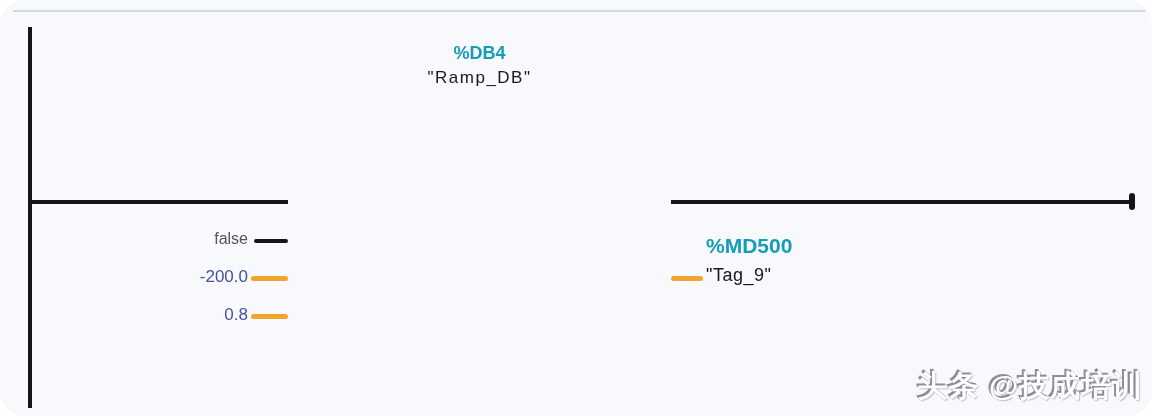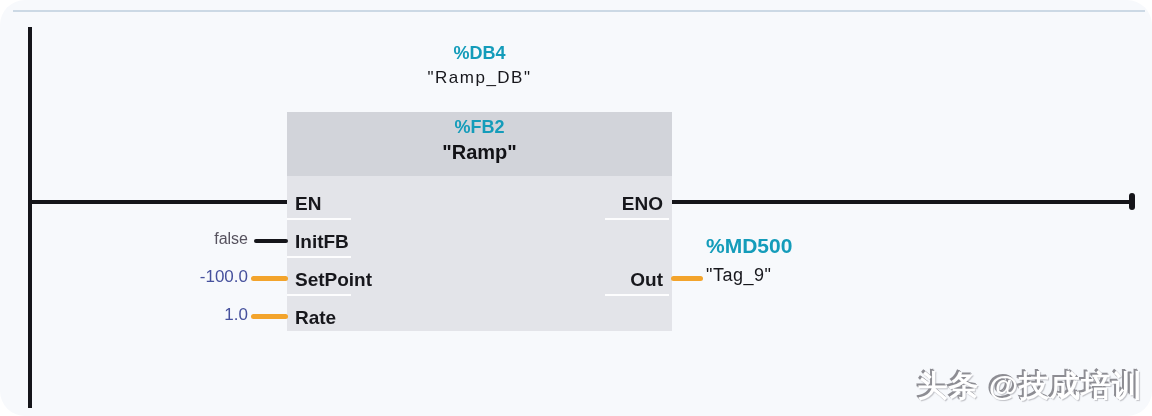--- a/index.html
+++ b/index.html
@@ -68,44 +68,24 @@
   <div class="abs power-rail"></div>
   <div class="abs rung rung-left"></div>
   <div class="abs rung rung-right"></div>
   <div class="abs end-tick"></div>
 
   <div class="abs db-label">
     <div class="db-address">%DB4</div>
     <div class="db-name">"Ramp_DB"</div>
   </div>
 
-  <div class="abs fb-block">
-    <div class="fb-header">
-      <div class="fb-address">%FB2</div>
-      <div class="fb-name">"Ramp"</div>
-    </div>
-    <div class="fb-body">
-      <div class="pin pin-left" style="top:18px;">EN</div>
-      <div class="pin pin-right" style="top:18px;">ENO</div>
-      <div class="pin pin-left" style="top:56px;">InitFB</div>
-      <div class="pin pin-left" style="top:94px;">SetPoint</div>
-      <div class="pin pin-right" style="top:94px;">Out</div>
-      <div class="pin pin-left" style="top:132px;">Rate</div>
-
-      <div class="pin-underline" style="left:0;top:42px;width:64px;"></div>
-      <div class="pin-underline" style="right:3px;top:42px;width:64px;"></div>
-      <div class="pin-underline" style="left:0;top:80px;width:64px;"></div>
-      <div class="pin-underline" style="left:0;top:118px;width:64px;"></div>
-      <div class="pin-underline" style="right:3px;top:118px;width:64px;"></div>
-    </div>
-  </div>
 
   <div class="abs in-value val-bool" style="top:231px;">false</div>
-  <div class="abs in-value val-num" style="top:268px;">-100.0</div>
-  <div class="abs in-value val-num" style="top:306px;">1.0</div>
+  <div class="abs in-value val-num" style="top:268px;">-200.0</div>
+  <div class="abs in-value val-num" style="top:306px;">0.8</div>
 
   <div class="abs dash dash-black" style="left:254px;top:239px;width:34px;height:4px;"></div>
   <div class="abs dash dash-orange" style="left:251px;top:276px;width:37px;height:5px;"></div>
   <div class="abs dash dash-orange" style="left:251px;top:314px;width:37px;height:5px;"></div>
   <div class="abs dash dash-orange" style="left:671px;top:276px;width:32px;height:5px;"></div>
 
   <div class="abs out-operand">
     <div class="out-address">%MD500</div>
     <div class="out-name">"Tag_9"</div>
   </div>

